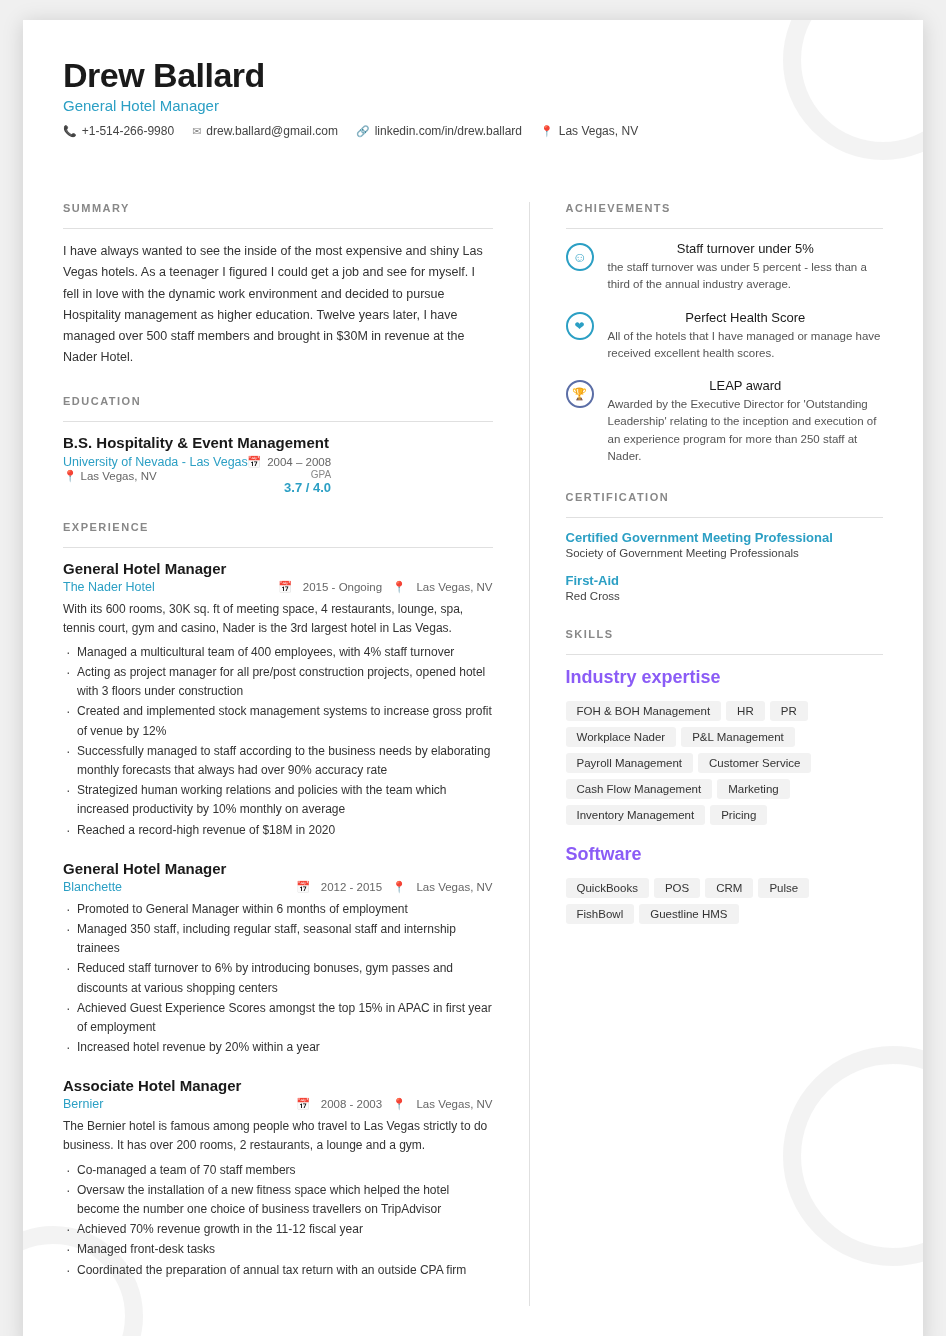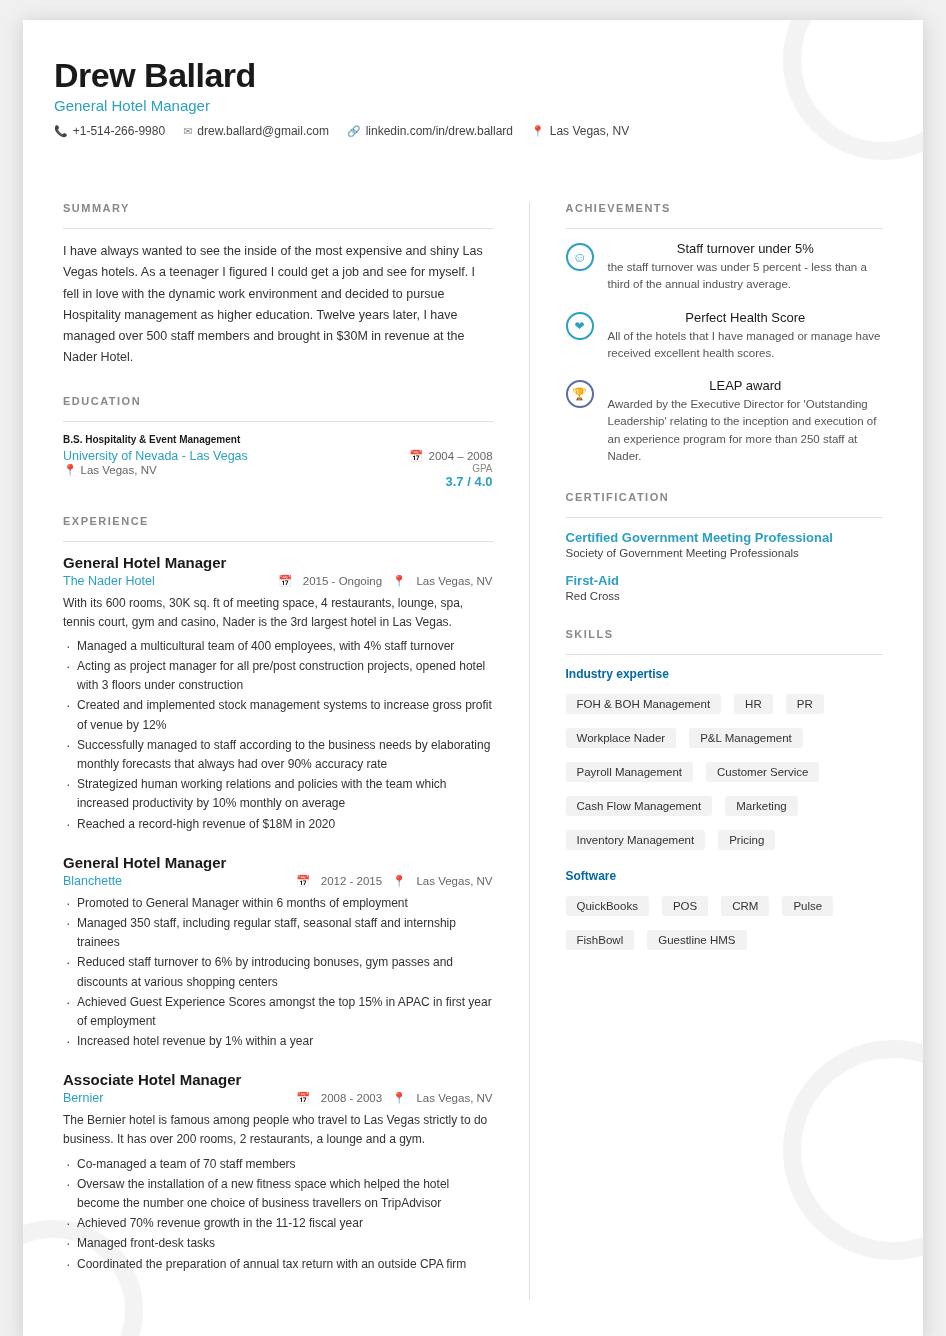--- a/index.html
+++ b/index.html
@@ -70,21 +70,21 @@
     }
 
     
     .right-col {
       flex: 0.85;
       padding-left: 36px;
     }
 
     
     .header {
-      padding: 36px 40px 24px 31px;
+      padding: 36px 40px 24px 40px;
     }
     .header-name {
       font-size: 34px;
       font-weight: 800;
       color: #1a1a1a;
       letter-spacing: -0.5px;
     }
     .header-title {
       font-size: 15px;
       color: #2b9fc4;
@@ -133,28 +133,28 @@
 
     
     .summary-text {
       font-size: 12.5px;
       color: #333;
       line-height: 1.7;
     }
 
     
     .edu-degree {
-      font-size: 10px;
+      font-size: 15px;
       font-weight: 700;
       color: #1a1a1a;
       margin-bottom: 4px;
     }
     .edu-meta {
       display: flex;
-      justify-content: space-between;
+      justify-content: flex-start;
       align-items: flex-start;
     }
     .edu-left {}
     .edu-school {
       font-size: 12.5px;
       color: #2b9fc4;
       font-weight: 500;
     }
     .edu-location {
       font-size: 11.5px;
@@ -296,29 +296,29 @@
       color: #2b9fc4;
       margin-bottom: 2px;
     }
     .cert-issuer {
       font-size: 11.5px;
       color: #444;
     }
 
     
     .skills-category {
-      font-size: 12px;
+      font-size: 18px;
       font-weight: 700;
-      color: #0369a1;
+      color: #8b5cf6;
       margin-bottom: 10px;
     }
     .skills-grid {
       display: flex;
       flex-wrap: wrap;
-      gap: 8px;
+      gap: 0;
       margin-bottom: 6px;
     }
     .skill-tag {
       font-size: 11.5px;
       color: #333;
       background: #f2f2f2;
       border-radius: 3px;
       padding: 4px 11px;
       margin: 3px 5px 3px 0;
       display: inline-block;
@@ -428,21 +428,21 @@
               <span>2012 - 2015</span>
               <span>📍</span>
               <span>Las Vegas, NV</span>
             </div>
           </div>
           <ul class="exp-bullets">
             <li>Promoted to General Manager within 6 months of employment</li>
             <li>Managed 350 staff, including regular staff, seasonal staff and internship trainees</li>
             <li>Reduced staff turnover to 6% by introducing bonuses, gym passes and discounts at various shopping centers</li>
             <li>Achieved Guest Experience Scores amongst the top 15% in APAC in first year of employment</li>
-            <li>Increased hotel revenue by 1% within a year</li>
+            <li>Increased hotel revenue by 20% within a year</li>
           </ul>
         </div>
 
         <div class="exp-block">
           <div class="exp-title">Associate Hotel Manager</div>
           <div class="exp-meta">
             <div class="exp-company">Bernier</div>
             <div class="exp-dates-loc">
               <span>📅</span>
               <span>2008 - 2003</span>

